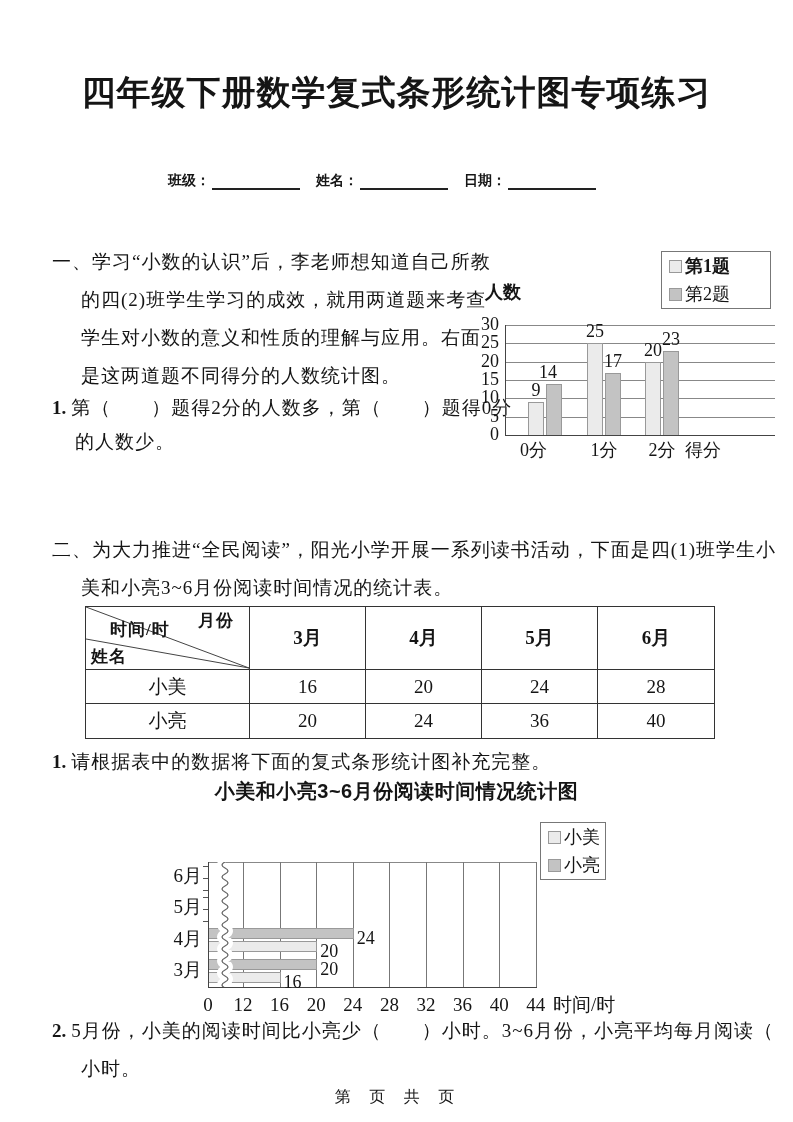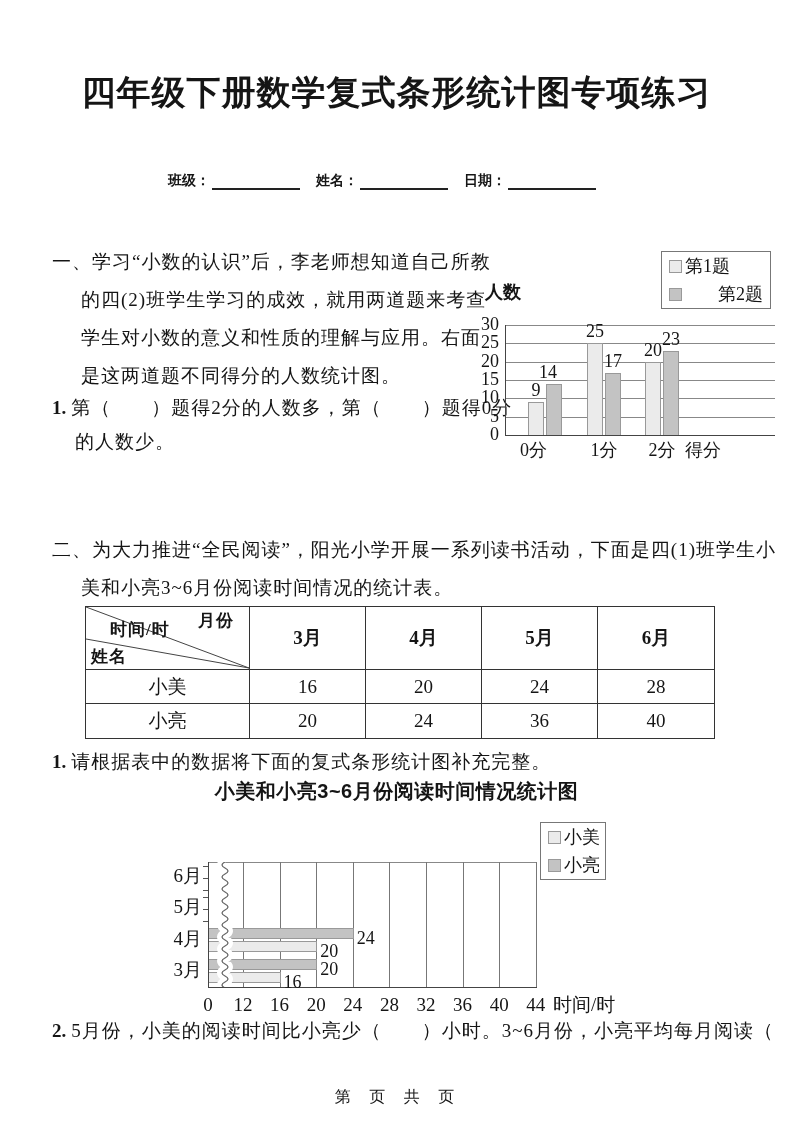--- a/index.html
+++ b/index.html
@@ -89,23 +89,23 @@
       <div class="txt" style="left: 94px; top: 198px; width: 50px; text-align: center;">1分</div>
       <div style="left: 160px; top: 118.667px; width: 16px; height: 73.3333px; background: rgb(235, 235, 235); border-top: 1px solid rgb(153, 153, 153); border-right: 1px solid rgb(153, 153, 153); border-bottom: none; border-left: 1px solid rgb(153, 153, 153); border-image: initial;"></div>
       <div class="txt" style="left: 153px; top: 97.6667px; width: 30px; text-align: center;">20</div>
       <div style="left: 178px; top: 107.667px; width: 16px; height: 84.3333px; background: rgb(195, 195, 195); border-top: 1px solid rgb(153, 153, 153); border-right: 1px solid rgb(153, 153, 153); border-bottom: none; border-left: 1px solid rgb(153, 153, 153); border-image: initial;"></div>
       <div class="txt" style="left: 171px; top: 86.6667px; width: 30px; text-align: center;">23</div>
       <div class="txt" style="left: 152px; top: 198px; width: 50px; text-align: center;">2分</div>
       <div class="txt" style="left: 200px; top: 198px;">得分</div>
       <div class="legend" style="left: 176px; top: 8px; width: 110px;">
         <div class="legrow" style="position: relative;">
           <div class="sw" style="background: rgb(235, 235, 235); position: relative;"></div>
-          <div class="txt" style="position: relative;">第1题</div>
-        </div>
-        <div class="legrow" style="position: relative; gap: 33px;">
+          <div class="txt" style="position: relative; font-weight: bold;">第1题</div>
+        </div>
+        <div class="legrow" style="position: relative;">
           <div class="sw" style="background: rgb(195, 195, 195); position: relative;"></div>
           <div class="txt" style="position: relative;">第2题</div>
         </div>
       </div>
     </div>
 
   <div class="tblock" style="left:52px;top:531px;width:720px;">
     <div class="ln">二、为大力推进“全民阅读”，阳光小学开展一系列读书活动，下面是四(1)班学生小</div>
     <div class="ln cont">美和小亮3~6月份阅读时间情况的统计表。</div>
   </div>
@@ -218,17 +218,18 @@
         </div>
         <div class="legrow" style="position: relative;">
           <div class="sw" style="background: rgb(195, 195, 195); position: relative;"></div>
           <div class="txt" style="position: relative;">小亮</div>
         </div>
       </div>
     </div>
 
   <div class="tblock" style="left:52px;top:1012px;width:725px;">
     <div class="ln"><span class="qnum">2.</span><span>5月份，小美的阅读时间比小亮少（　　）小时。3~6月份，小亮平均每月阅读（　　）</span></div>
+    <div class="ln cont"><span>小时。</span></div>
   </div>
 
   <div class="footer">第 页 共 页</div>
 
 </div>
 
 </body></html>

